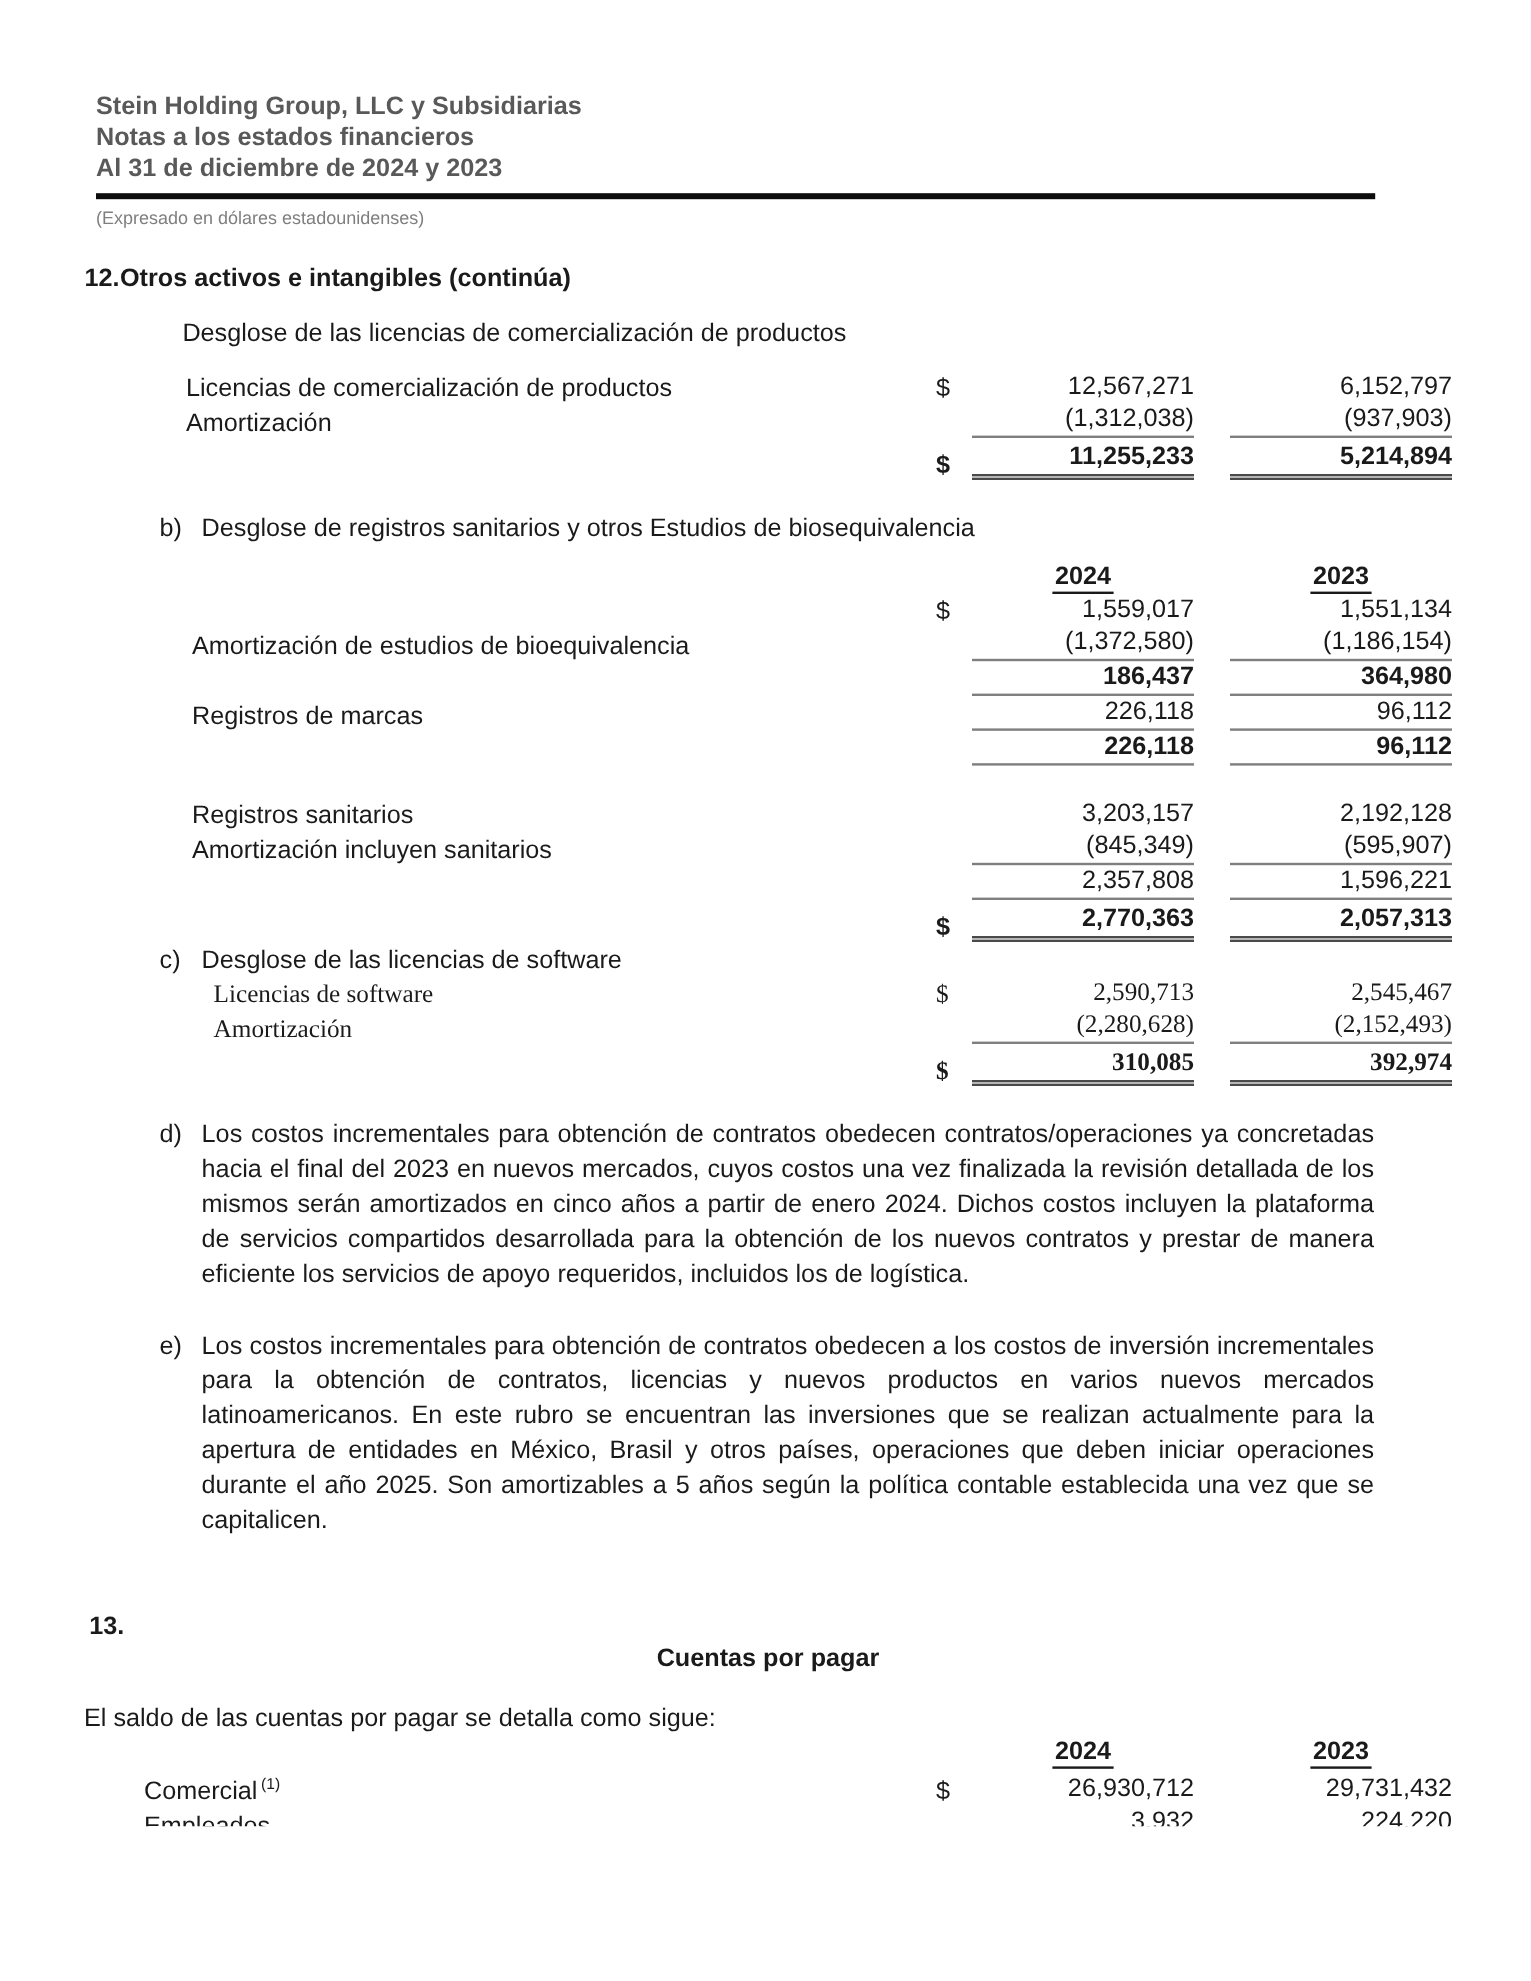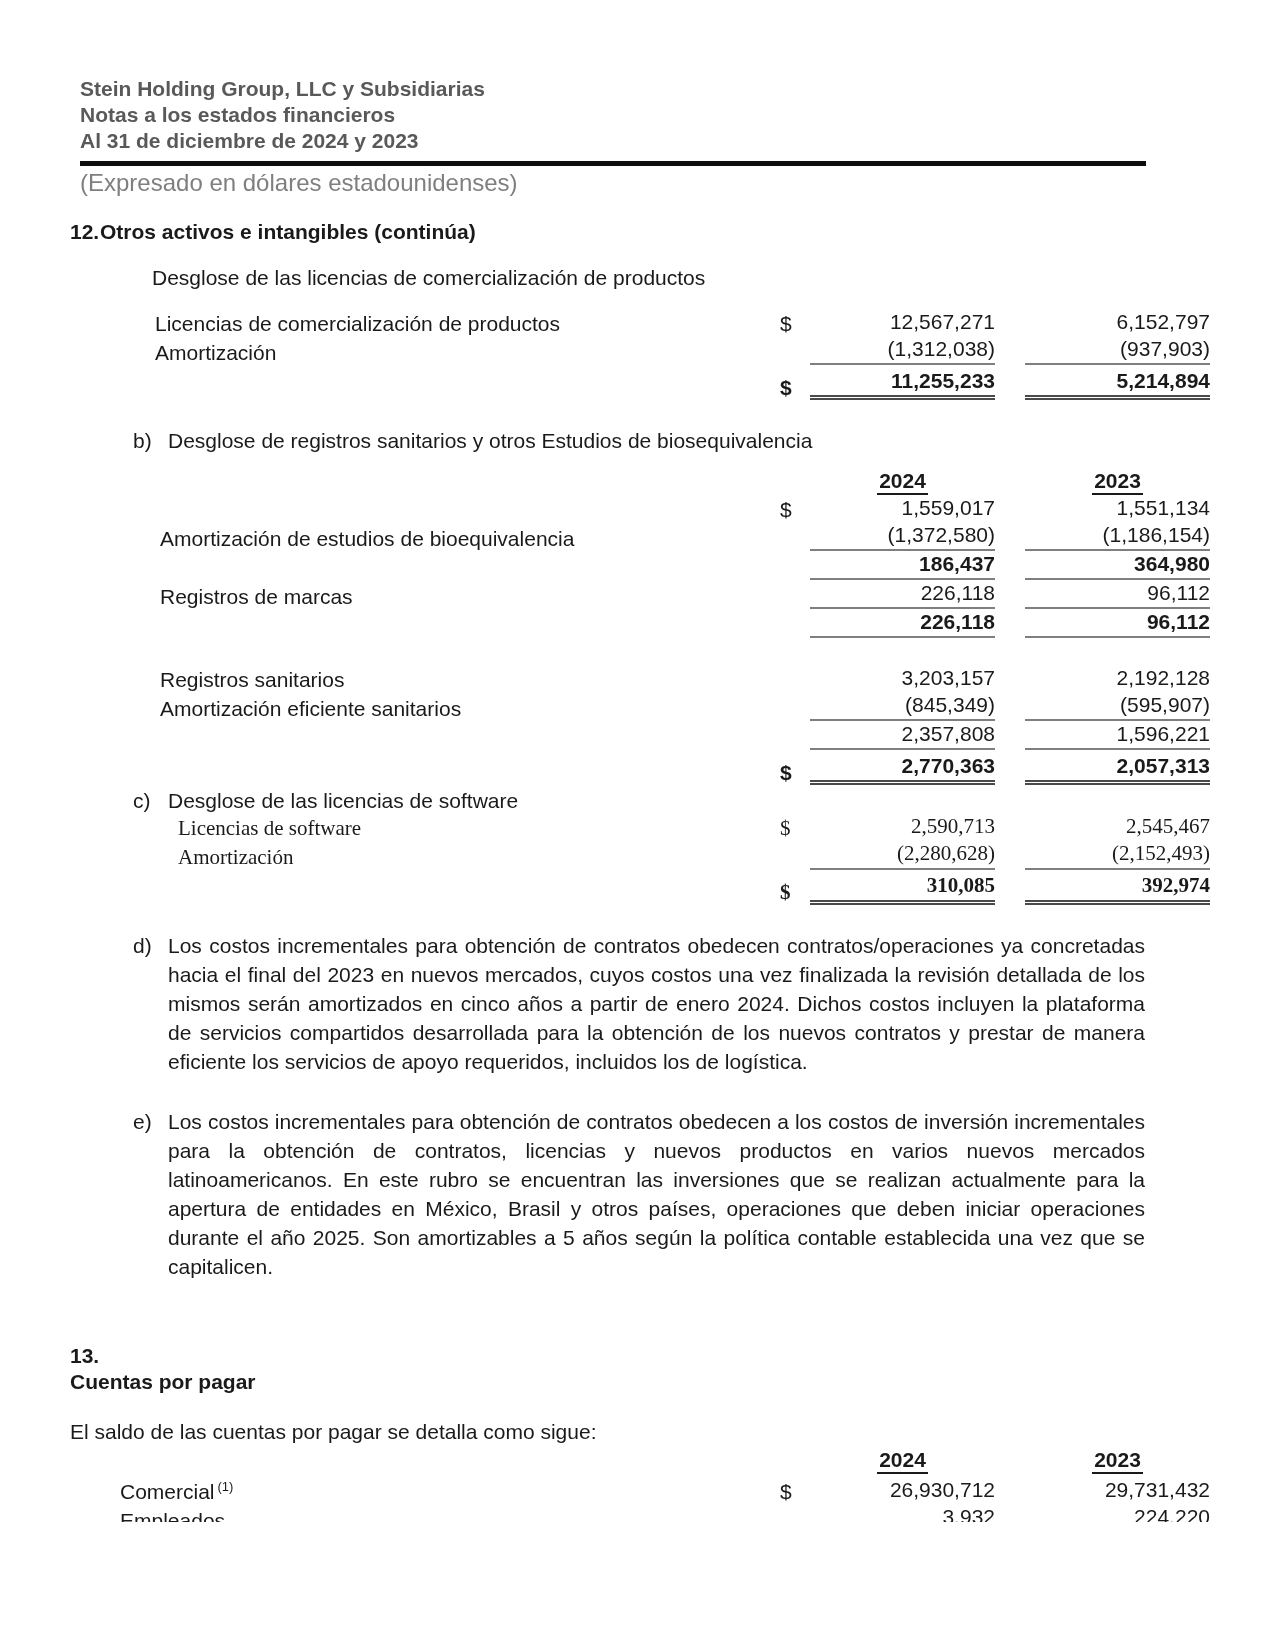--- a/index.html
+++ b/index.html
@@ -11,23 +11,23 @@
     overflow:hidden;
     background:#ffffff;
     font-family:"Liberation Sans","DejaVu Sans",sans-serif;
     font-size:21px;
     color:#1a1a1a;
   }
   
   .hdr{margin-left:10px;}
   .hline{font-weight:bold;color:#595959;line-height:26px;}
   .hrule{margin-top:7px;border-top:5px solid #0d0d0d;width:1066px;}
-  .hnote{margin-top:5px;color:#7f7f7f;font-size:24px;line-height:24px;}
-  
-  .sec{display:flex;font-weight:bold;line-height:26px;}
+  .hnote{margin-top:5px;color:#7f7f7f;font-size:15px;line-height:24px;}
+  
+  .sec{display:flex;font-weight:bold;line-height:26px;text-align:center;}
   .sec-num{width:30px;flex:0 0 auto;}
   .sec12{margin-top:24px;}
   .sec13{margin-top:62px;flex-direction:column;}
   .sec13 .sec-num{width:38px;}
   .intro1{margin-top:20px;margin-left:82px;line-height:26px;}
   .intro13{margin-top:24px;line-height:26px;}
   
   .item{display:flex;margin-left:63px;line-height:26px;}
   .item .mk{width:35px;flex:0 0 auto;}
   .itemb{margin-top:28px;}
@@ -154,21 +154,21 @@
     </div>
     <div class="vgap"></div>
     <div class="frow">
       <div class="flabel">Registros sanitarios</div>
       <div class="fcur"></div>
       <div class="fv">3,203,157</div>
       <div class="fgap"></div>
       <div class="fv">2,192,128</div>
     </div>
     <div class="frow">
-      <div class="flabel">Amortización eficiente sanitarios</div>
+      <div class="flabel">Amortización incluyen sanitarios</div>
       <div class="fcur"></div>
       <div class="fv u">(845,349)</div>
       <div class="fgap"></div>
       <div class="fv u">(595,907)</div>
     </div>
     <div class="frow">
       <div class="flabel"></div>
       <div class="fcur"></div>
       <div class="fv u">2,357,808</div>
       <div class="fgap"></div>

